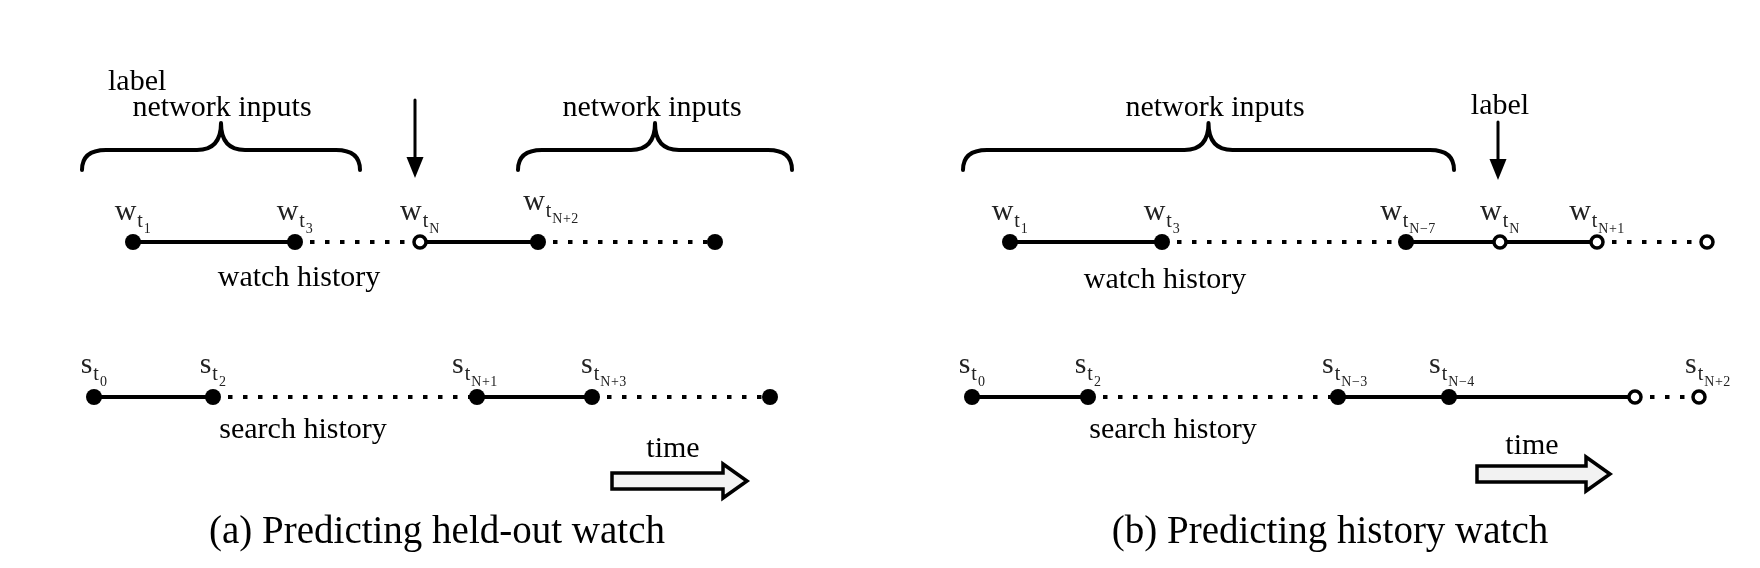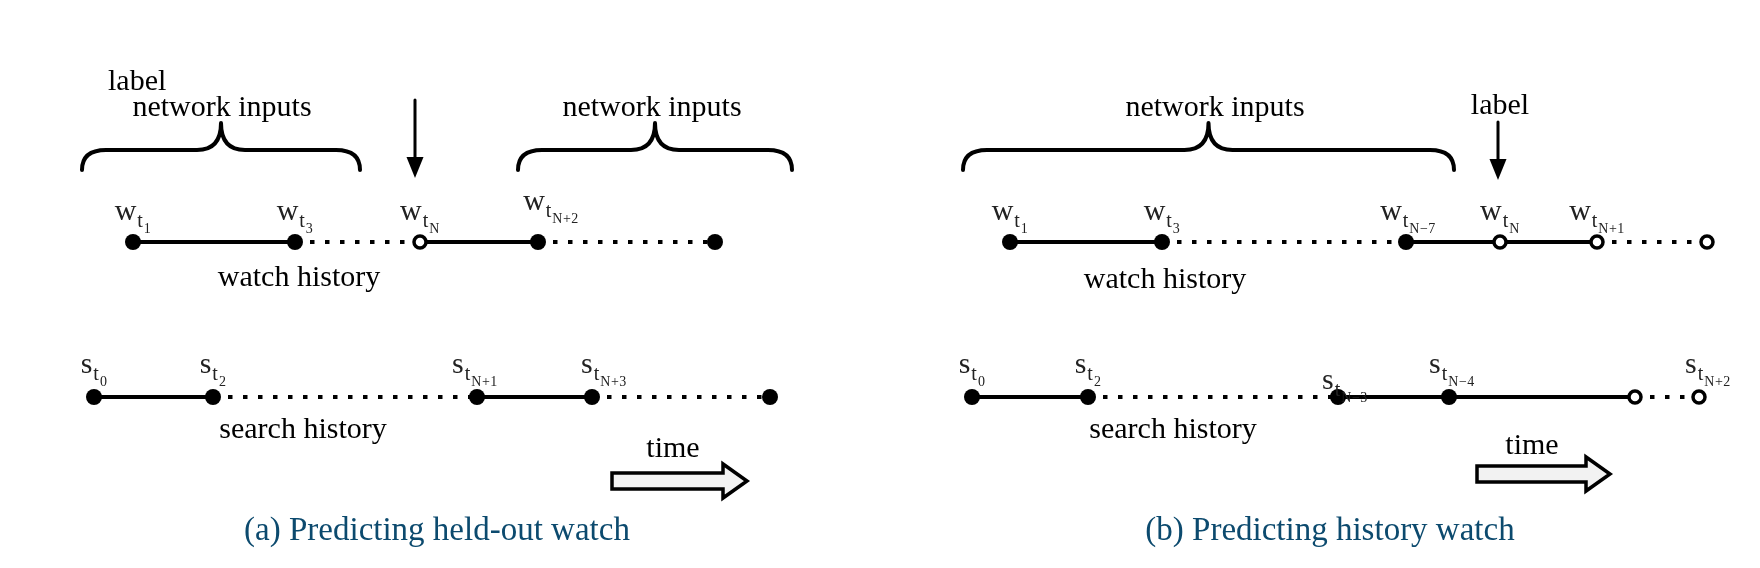--- a/index.html
+++ b/index.html
@@ -11,21 +11,21 @@
   .ln.thin{stroke-width:3}
   .ln.dotted{stroke-dasharray:4.5 10.5;stroke-linecap:butt}
   .brace{fill:none;stroke:#000;stroke-width:4;stroke-linecap:round;stroke-linejoin:round}
   .dot{fill:#000}
   .open-dot{fill:#fff;stroke:#000;stroke-width:3.5}
   .solid-fill{fill:#000}
   .time-arrow{fill:#f2f2f2;stroke:#000;stroke-width:3.5;stroke-linejoin:miter}
   .lbl{position:absolute;transform:translate(-50%,-50%);font-size:30px;line-height:1;
        white-space:nowrap;color:#000}
   .lbl.left{transform:translate(0,-50%)}
-  .lbl.caption{font-size:33px;color:#0c4a6e}
+  .lbl.caption{font-size:39px;color:#000000}
   .pt{position:absolute;transform:translate(-50%,-50%);line-height:1;white-space:nowrap;
       color:#222}
   .pt .b{font-size:30px}
   .pt .s1{font-size:20px;position:relative;top:7px;margin-left:1px}
   .pt .s2{font-size:14px;position:relative;top:13px;margin-left:1px;letter-spacing:.5px}
 </style>
 </head>
 <body>
 
 <div class="figure">
@@ -97,21 +97,21 @@
       <div class="lbl" style="left: 673px; top: 447px;">time</div>
       <div class="lbl caption" style="left: 437px; top: 529px;">(a) Predicting held-out watch</div>
       <div class="pt" style="left: 1010px; top: 210px;"><span class="b">w</span><span class="s1">t</span><span class="s2">1</span></div>
       <div class="pt" style="left: 1162px; top: 210px;"><span class="b">w</span><span class="s1">t</span><span class="s2">3</span></div>
       <div class="pt" style="left: 1408px; top: 210px;"><span class="b">w</span><span class="s1">t</span><span class="s2">N−7</span></div>
       <div class="pt" style="left: 1500px; top: 210px;"><span class="b">w</span><span class="s1">t</span><span class="s2">N</span></div>
       <div class="pt" style="left: 1597px; top: 210px;"><span class="b">w</span><span class="s1">t</span><span class="s2">N+1</span></div>
       <div class="lbl" style="left: 1165px; top: 278px;">watch history</div>
       <div class="pt" style="left: 972px; top: 363px;"><span class="b">s</span><span class="s1">t</span><span class="s2">0</span></div>
       <div class="pt" style="left: 1088px; top: 363px;"><span class="b">s</span><span class="s1">t</span><span class="s2">2</span></div>
-      <div class="pt" style="left: 1345px; top: 363px; margin-top: 16px;"><span class="b">s</span><span class="s1">t</span><span class="s2">N−3</span></div>
+      <div class="pt" style="left: 1345px; top: 363px;"><span class="b">s</span><span class="s1">t</span><span class="s2">N−3</span></div>
       <div class="pt" style="left: 1452px; top: 363px;"><span class="b">s</span><span class="s1">t</span><span class="s2">N−4</span></div>
       <div class="pt" style="left: 1708px; top: 363px;"><span class="b">s</span><span class="s1">t</span><span class="s2">N+2</span></div>
       <div class="lbl" style="left: 1173px; top: 428px;">search history</div>
       <div class="lbl" style="left: 1215px; top: 106px;">network inputs</div>
       <div class="lbl" style="left: 1500px; top: 104px;">label</div>
       <div class="lbl" style="left: 1532px; top: 444px;">time</div>
       <div class="lbl caption" style="left: 1330px; top: 529px;">(b) Predicting history watch</div>
     </div>
 </div>
 

